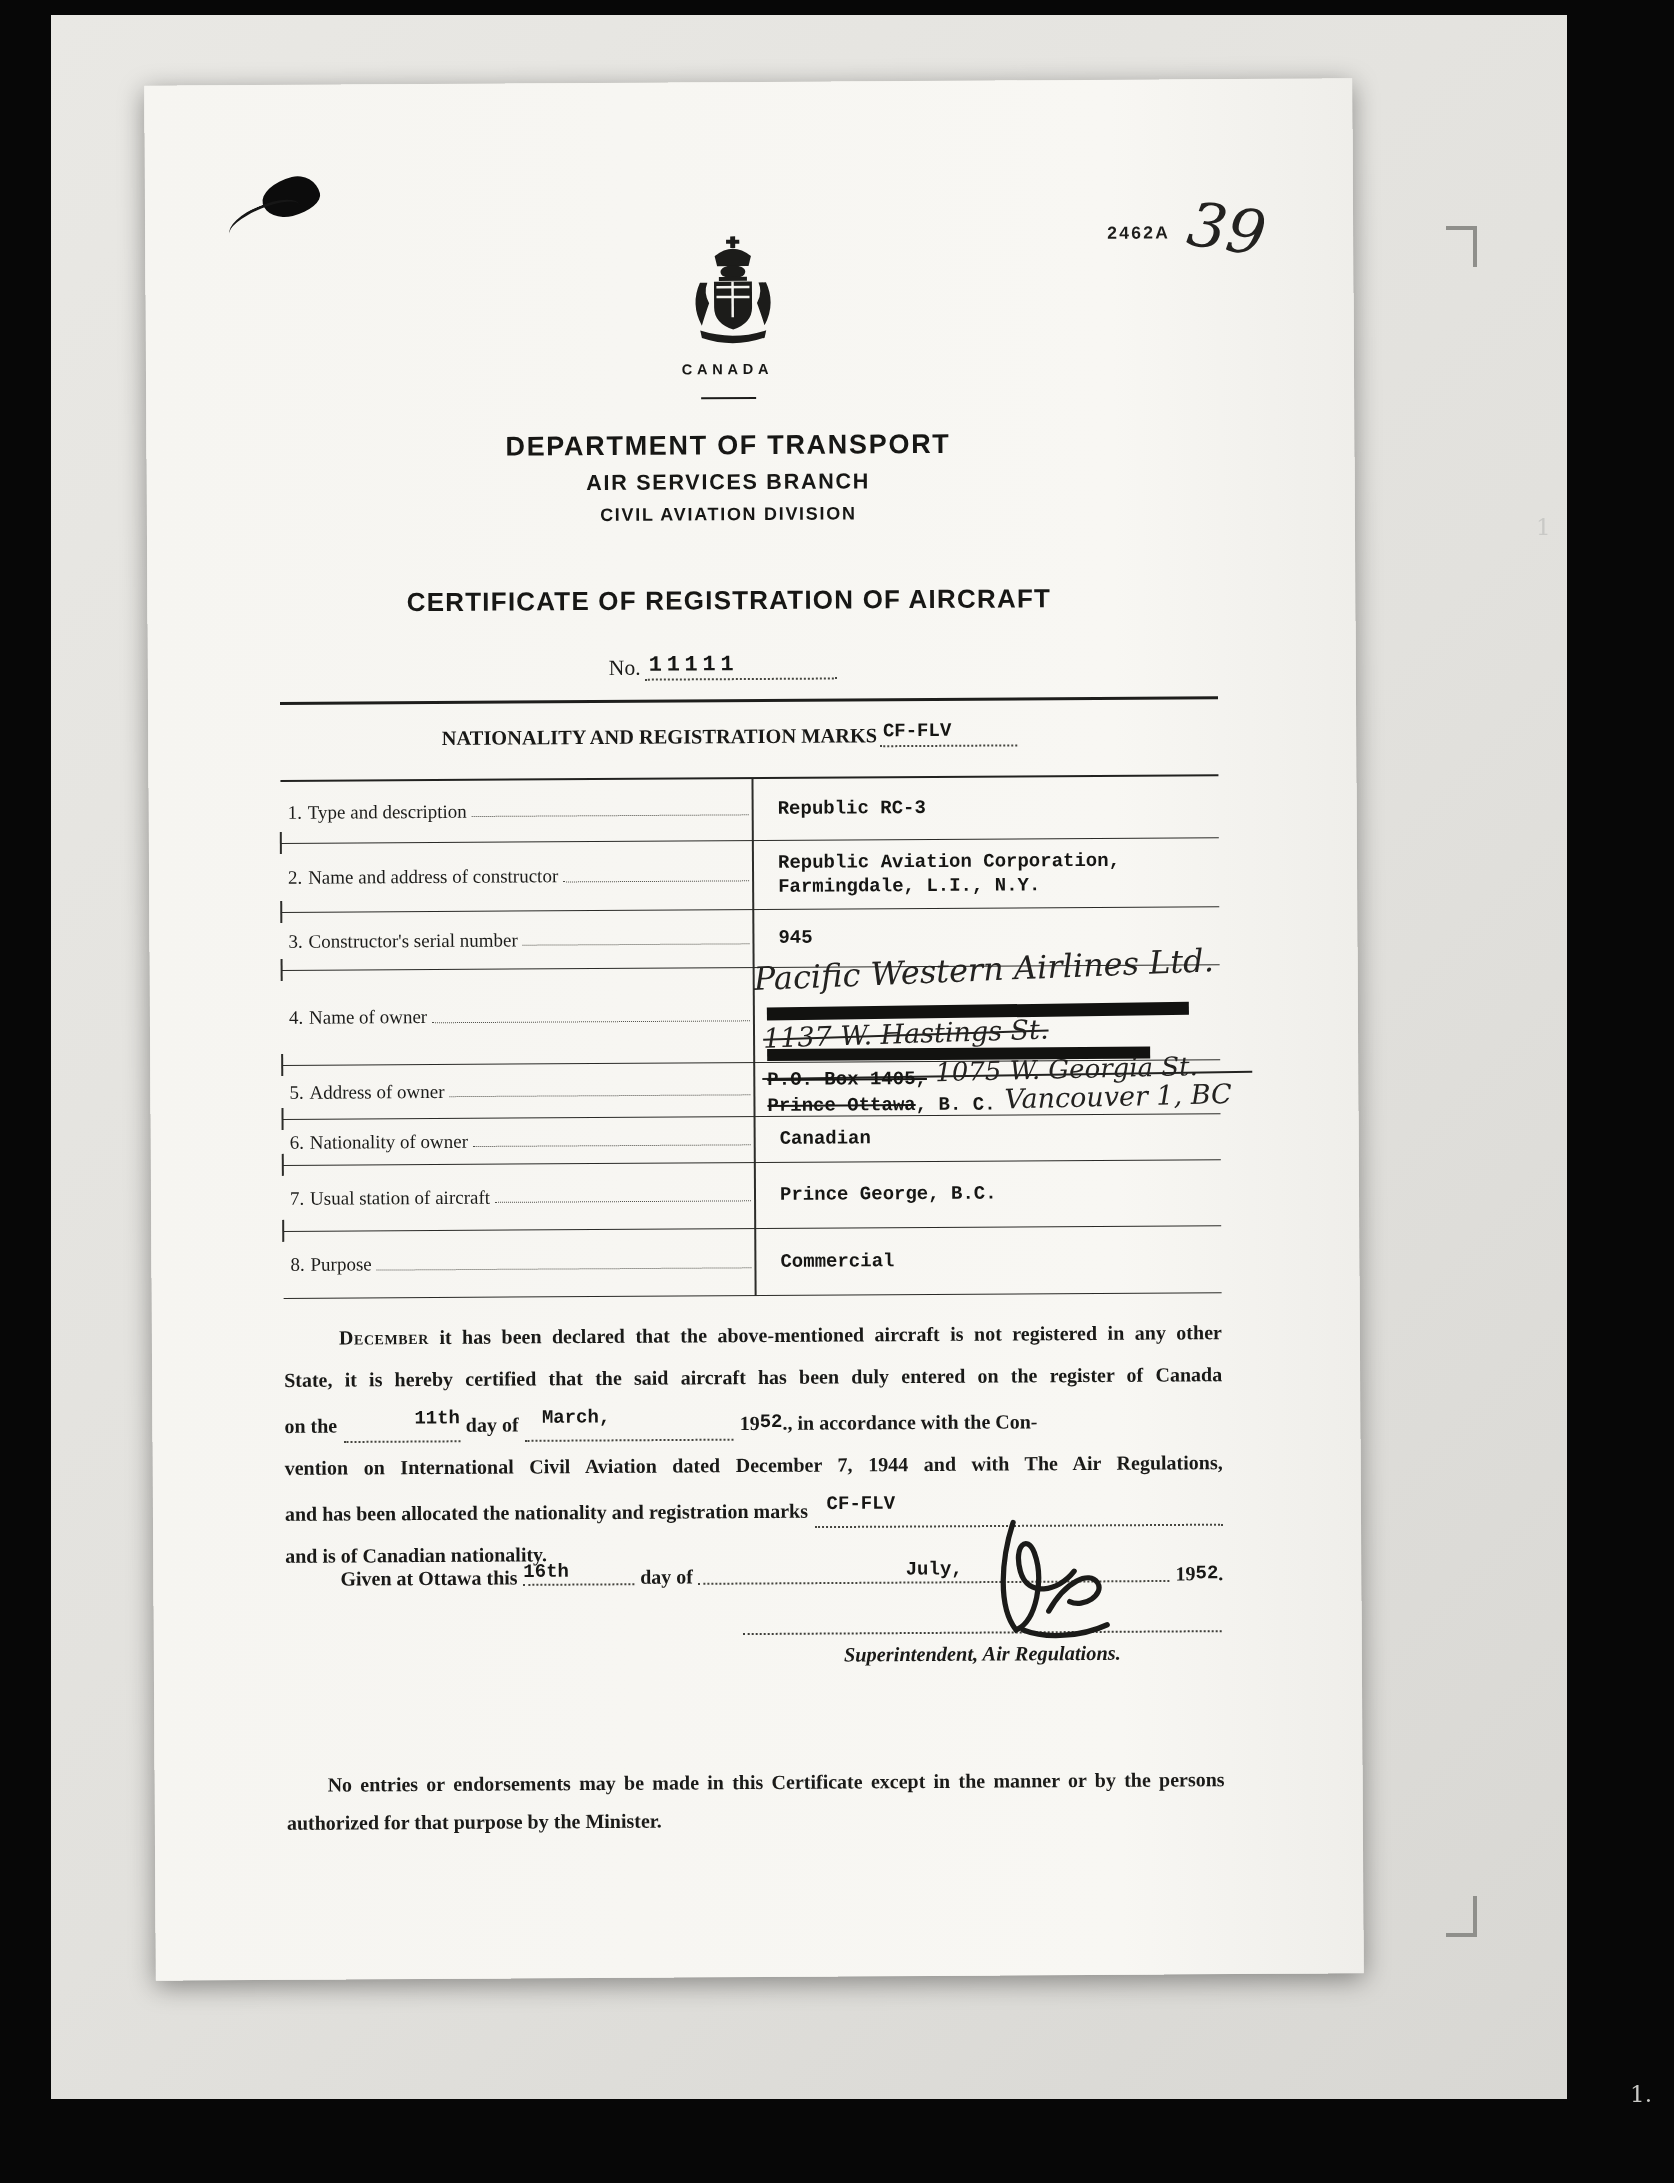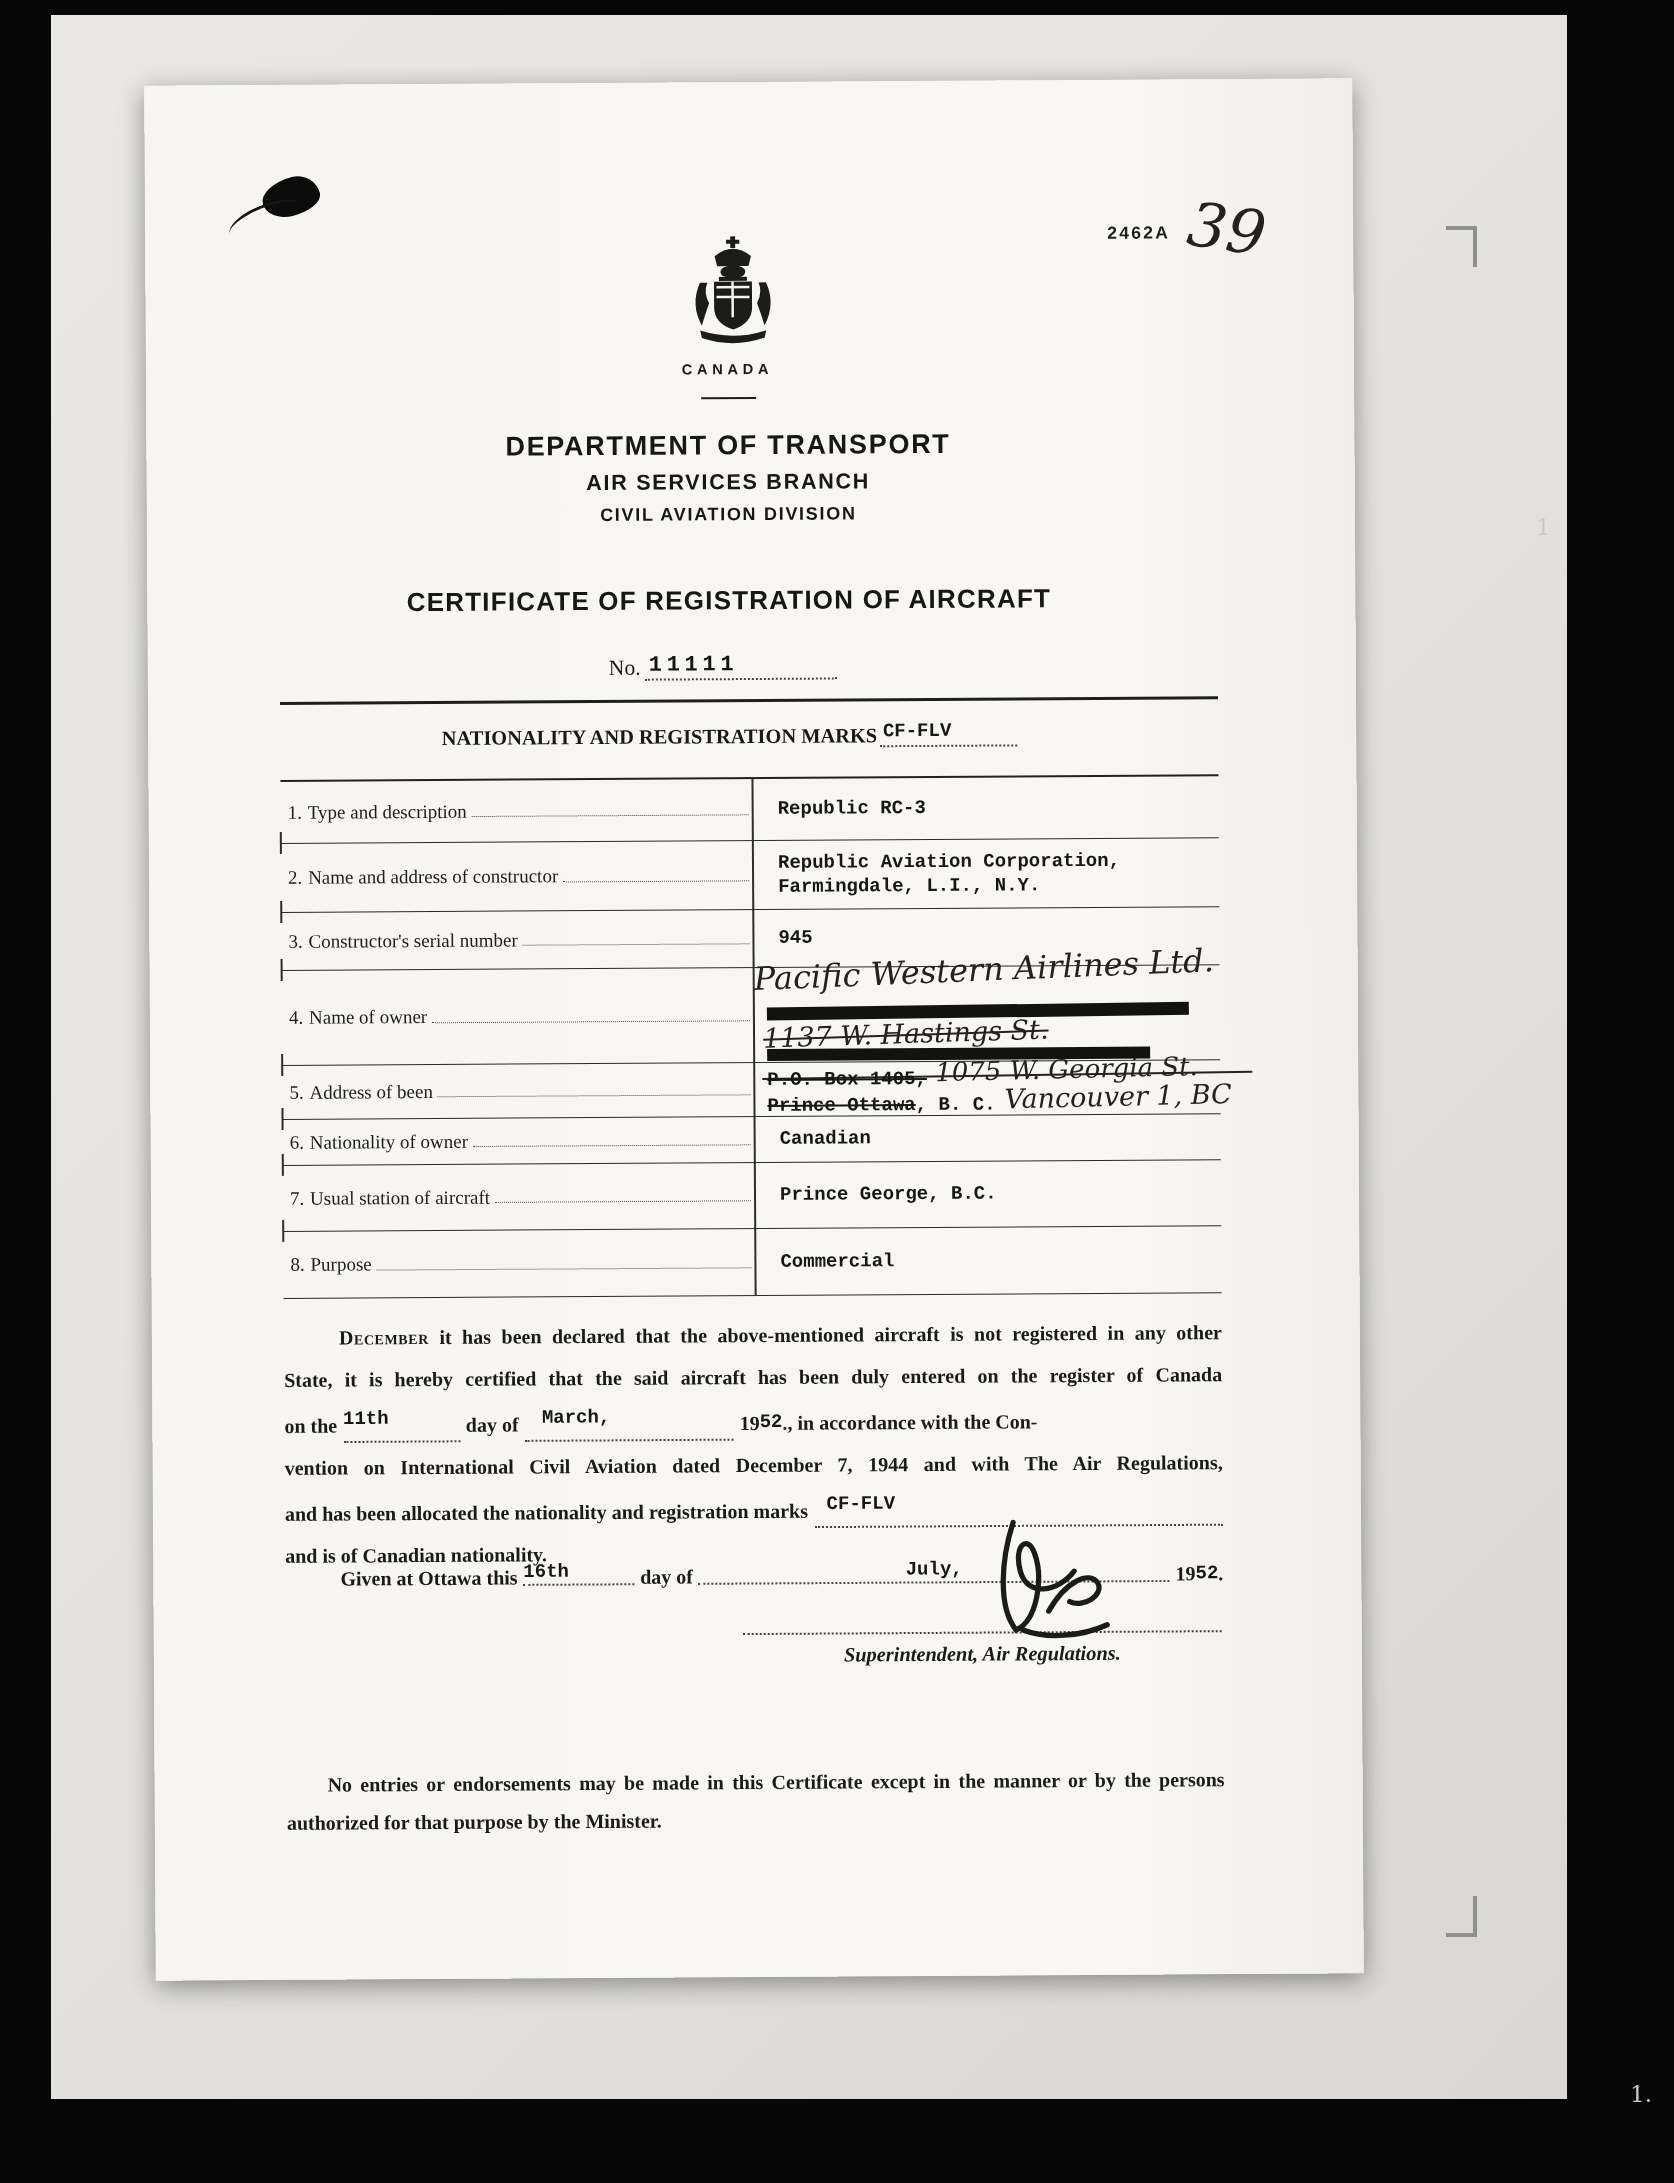--- a/index.html
+++ b/index.html
@@ -80,21 +80,21 @@
   .tline{font-size:19px;}
 
   .declaration{position:absolute;left:132px;top:1232px;width:938px;font-size:20px;font-weight:bold;
                color:#1a1a18;line-height:42px;}
   .jline{text-align:justify;text-align-last:justify;}
   .sc{font-variant:small-caps;letter-spacing:0.6px;}
   #decl-line1{padding-left:55px;box-sizing:border-box;}
   .fillrow{display:flex;align-items:flex-end;}
   .fillrow .dotfill{transform:translateY(-3.5px);}
   .fillrow .typed{font-size:19px;position:relative;top:-1.2px;}
-  #decl-fill-day{width:117px;text-align:left;margin:0 5.8px;}
+  #decl-fill-day{width:117px;text-align:right;margin:0 5.8px;}
   #decl-fill-month{width:192px;text-align:left;padding-left:17.5px;margin:0 5.8px;}
   #decl-line5 .dotfill{flex:1;margin-left:7px;text-align:left;padding-left:11.7px;}
 
   .given-line{position:absolute;left:132px;top:1480px;width:938px;display:flex;align-items:flex-end;
               font-size:20px;font-weight:bold;color:#1a1a18;}
   .given-line .pre{margin-left:55px;}
   .given-line .dotfill{transform:translateY(-3.5px);}
   .given-line .typed{font-size:19px;position:relative;top:-1.2px;}
   #given-fill-day{width:111px;text-align:left;margin:0 5.8px;}
   #given-fill-month{flex:1;text-align:center;margin:0 5.8px;}
@@ -206,21 +206,21 @@
             <span class="fnum">4.</span>
             <span>Name of owner</span>
             <span class="leader"></span>
           </div>
         <div class="fv"></div>
       </div>
 
       <div class="frow" id="row-5" style="height:53px">
         <div class="fl">
             <span class="fnum">5.</span>
-            <span>Address of been</span>
+            <span>Address of owner</span>
             <span class="leader"></span>
           </div>
         <div class="fv"></div>
       </div>
 
       <div class="frow" id="row-6" style="height:45px">
         <div class="fl">
             <span class="fnum">6.</span>
             <span>Nationality of owner</span>
             <span class="leader"></span>

